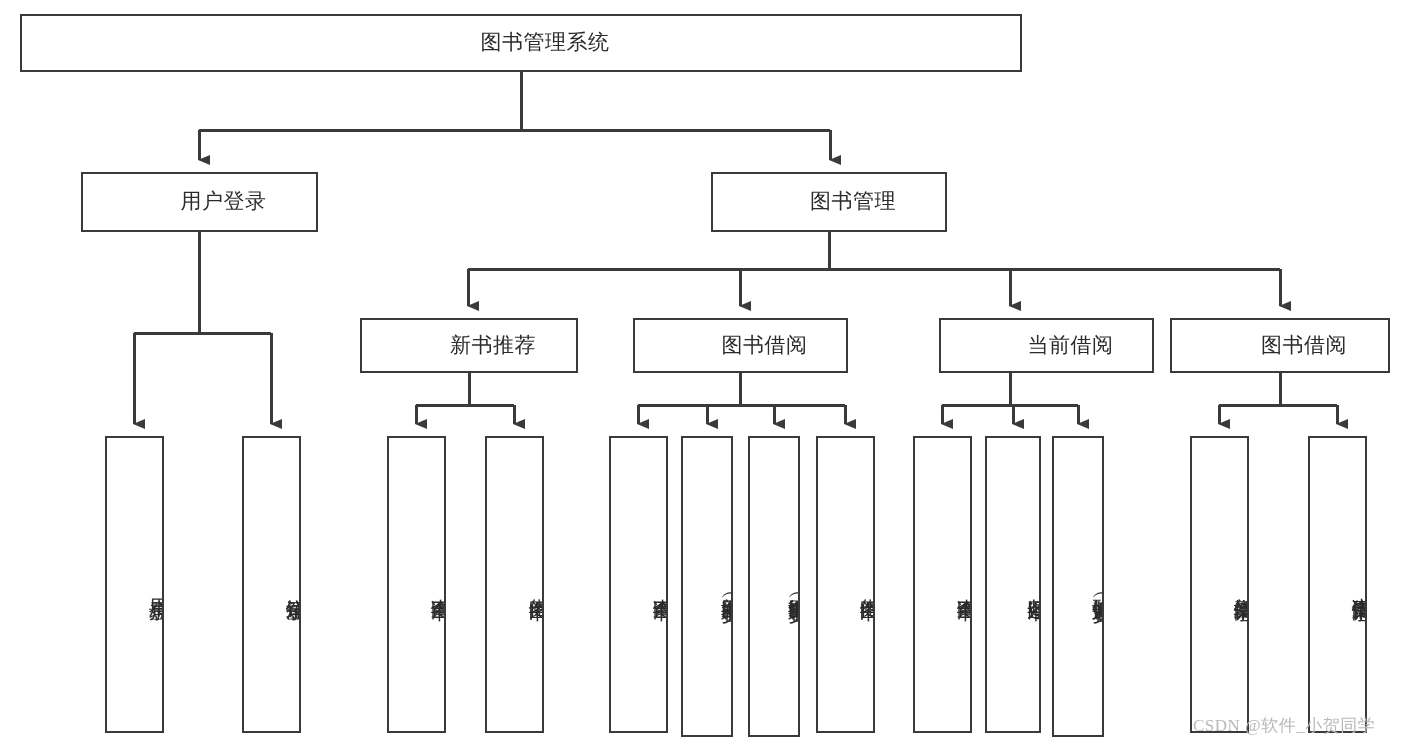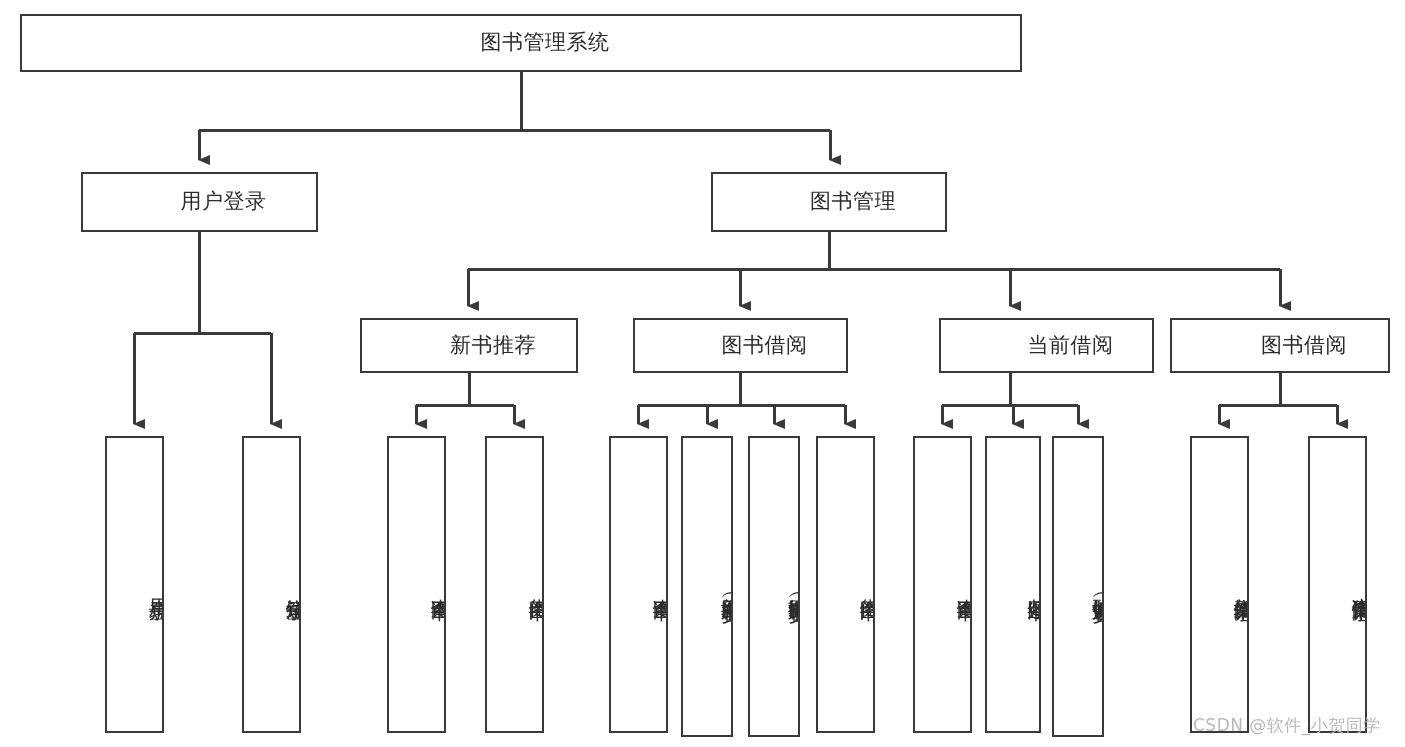--- a/index.html
+++ b/index.html
@@ -51,20 +51,21 @@
     text-orientation: upright;
     white-space: nowrap;
     text-align: center;
   }
   .watermark {
     position: absolute;
     font-size: 17px;
     color: #b9b9b9;
     white-space: nowrap;
     letter-spacing: 0.5px;
+    font-family: Liberation Serif, serif;
   }
 </style>
 </head>
 <body>
 
 <div id="canvas">
 
   <svg id="diagram-svg" viewBox="0 0 1405 747" xmlns="http://www.w3.org/2000/svg">
     <defs>
       <marker id="arrowhead" markerWidth="10" markerHeight="12" refX="5" refY="11" orient="auto" markerUnits="userSpaceOnUse">

